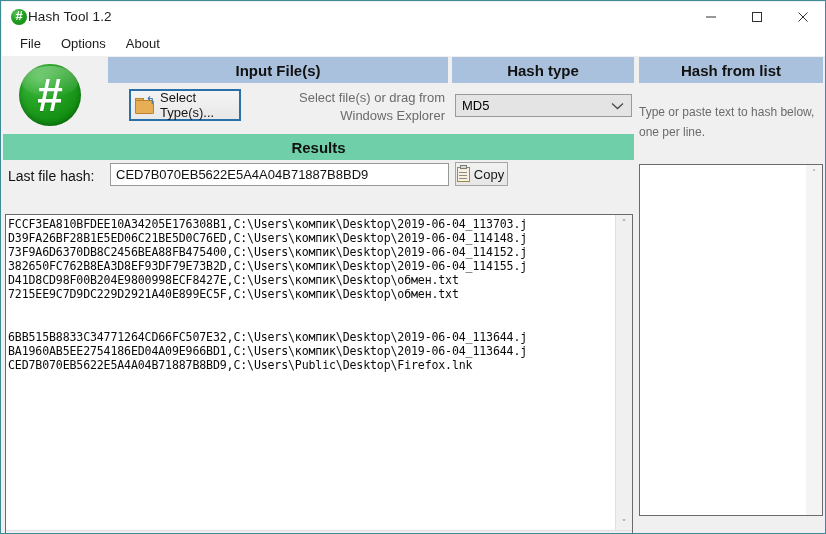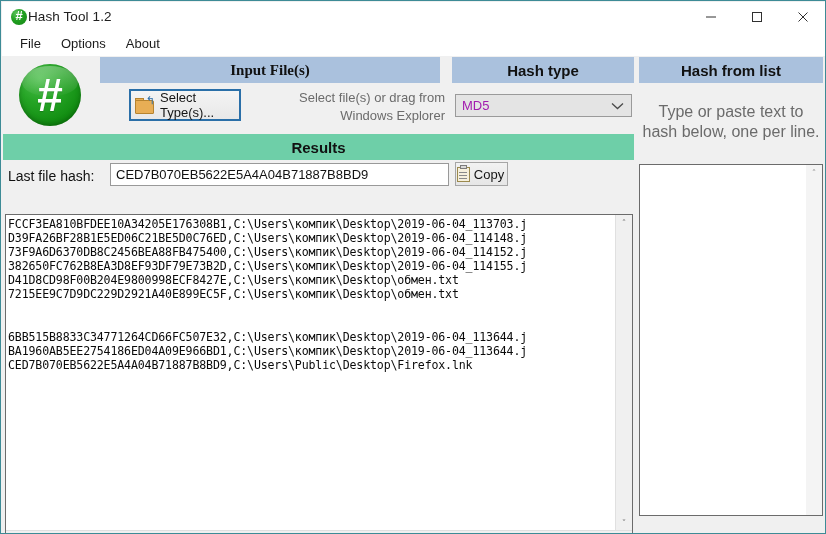--- a/index.html
+++ b/index.html
@@ -137,21 +137,21 @@
     position: absolute;
     height: 26px;
     background: #aac1dd;
     color: #111111;
     font-size: 15px;
     font-weight: bold;
     display: flex;
     align-items: center;
     justify-content: center;
   }
-  #head-input  { left: 98px; top: 1px;  width: 340px; font-family: Liberation Serif, serif; }
+  #head-input  { left: 106px; top: 1px;  width: 340px; }
   #head-type   { left: 450px; top: 1px;  width: 182px; }
   #head-list   { left: 637px; top: 1px;  width: 184px; }
 
   .results-bar {
     position: absolute;
     left: 1px; top: 78px;
     width: 631px;
     height: 26px;
     background: #6ecfa8;
     color: #111111;
@@ -222,35 +222,34 @@
     position: absolute;
     left: 453px; top: 38px;
     width: 177px; height: 23px;
     background: #e4e4e4;
     border: 1px solid #9a9a9a;
     box-sizing: border-box;
     display: flex;
     align-items: center;
     padding-left: 6px;
     font-size: 13px;
-    color: #a21caf;
+    color: #000000;
   }
   .combo .chev {
     margin-left: auto;
     margin-right: 7px;
     color: #4a4a4a;
   }
 
   
   .list-hint {
     position: absolute;
     left: 637px; top: 46px;
     width: 184px;
-    text-align: center;
-    font-size: 16px;
+    font-size: 12px;
     color: #6b6b6b;
     line-height: 20px;
   }
 
   
   .lfh-label {
     position: absolute;
     left: 6px; top: 112px;
     font-size: 14px;
     color: #111111;

